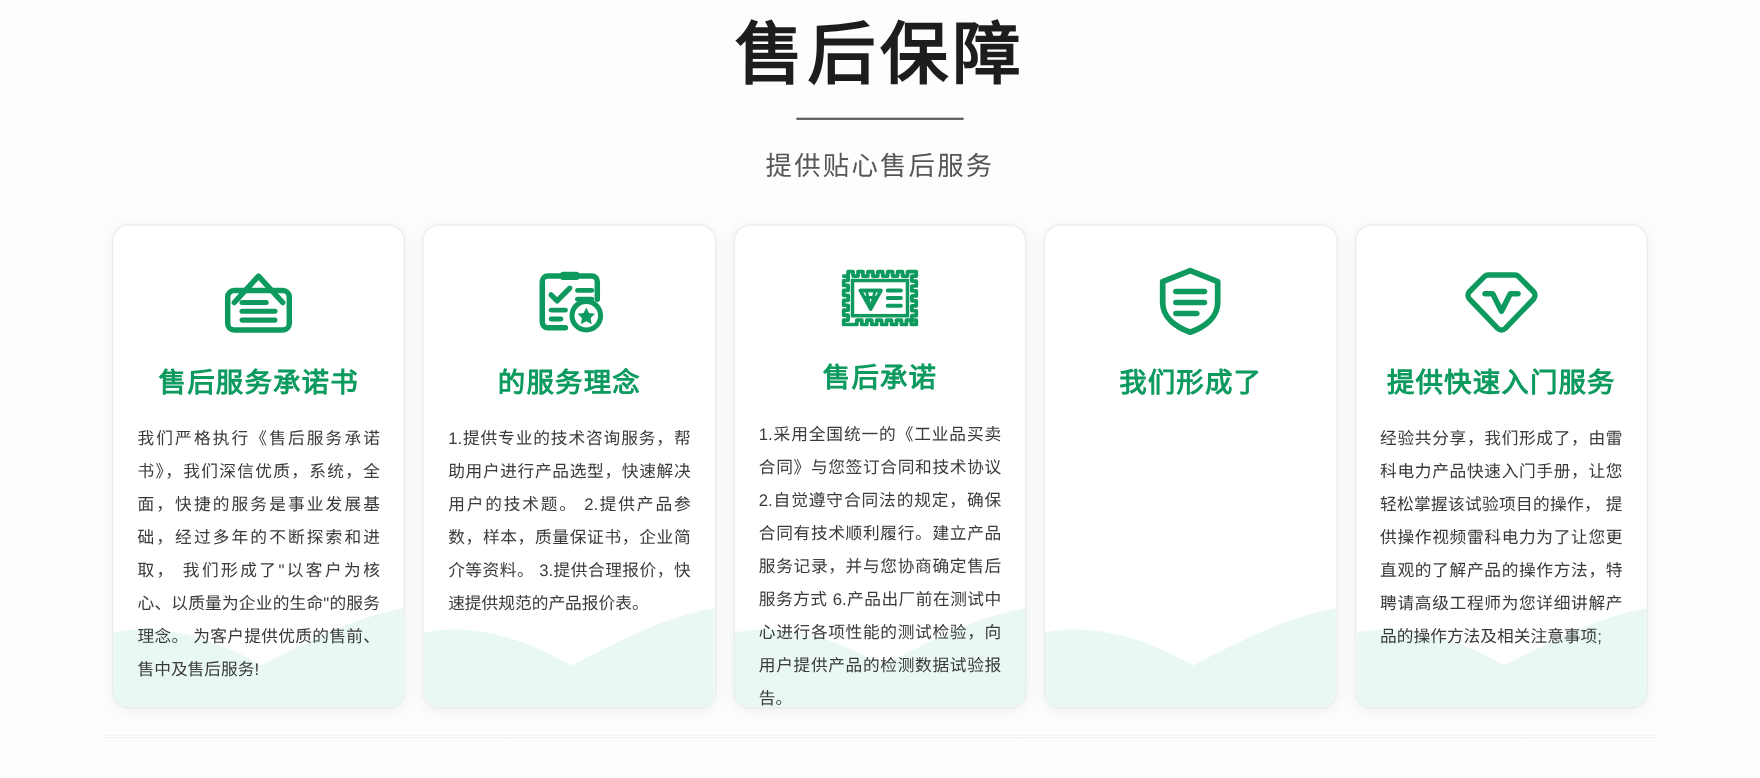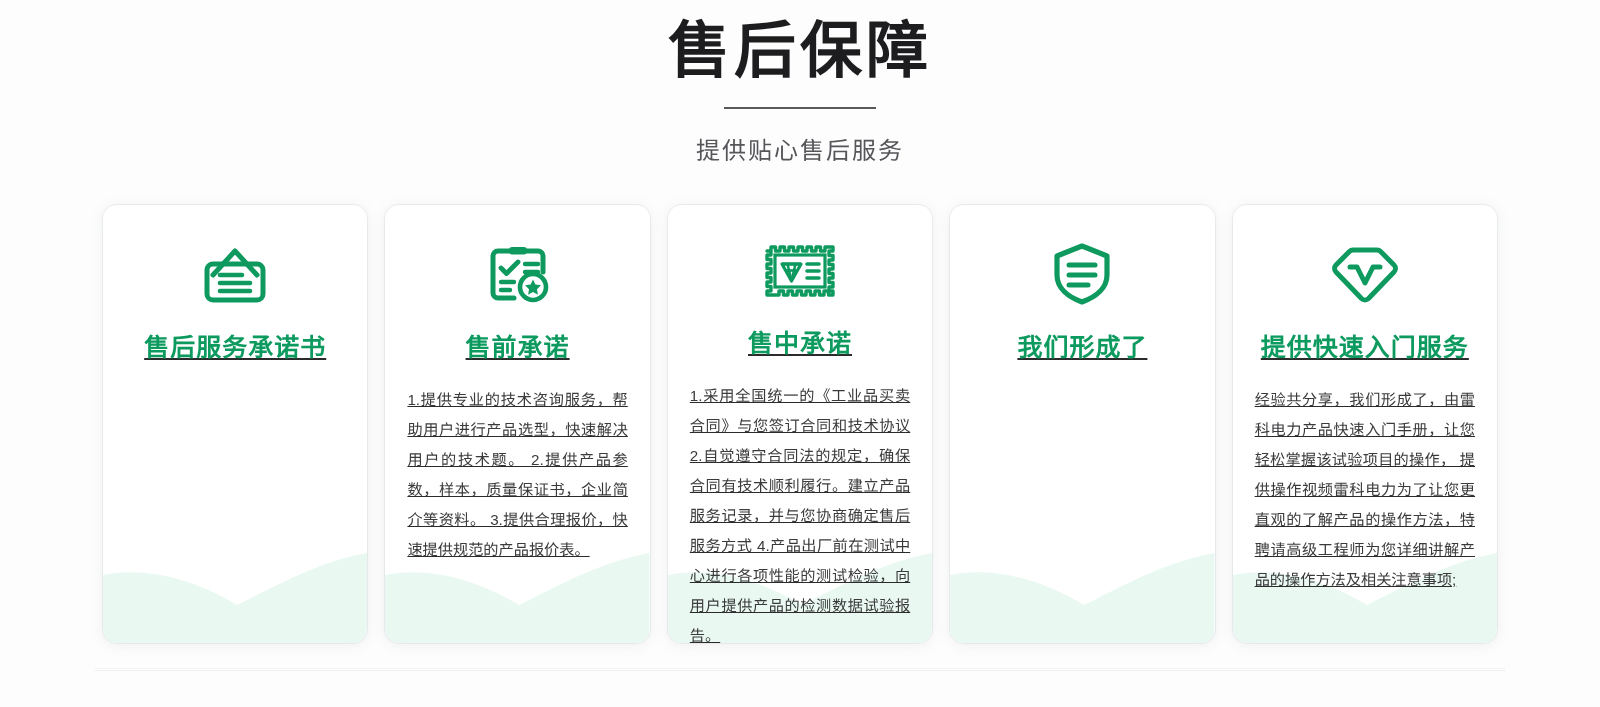--- a/index.html
+++ b/index.html
@@ -66,21 +66,20 @@
     height: 438px;
     background: #ffffff;
     border-radius: 14px;
     box-shadow: 0 2px 14px rgba(110, 120, 130, 0.11),
                 0 0 0 1px rgba(226, 230, 234, 0.55);
     overflow: hidden;
     padding: 30px 22px 0 22px;
     display: flex;
     flex-direction: column;
     align-items: center;
-    text-decoration: underline;
   }
 
   
   .card-wave {
     position: absolute;
     left: 0;
     bottom: 0;
     width: 100%;
     height: 96px;
     pointer-events: none;
@@ -156,20 +155,23 @@
       <div class="card-icon">
         <svg width="74" height="72" viewBox="0 0 74 72" fill="none" aria-hidden="true">
           <path d="M15 38 L37 14 L59 38" stroke="#0e9a5f" stroke-width="5" stroke-linecap="round" stroke-linejoin="round"></path>
           <rect x="9" y="27" width="56" height="36" rx="6" stroke="#0e9a5f" stroke-width="5"></rect>
           <line x1="22" y1="38" x2="44" y2="38" stroke="#0e9a5f" stroke-width="4.6" stroke-linecap="round"></line>
           <line x1="22" y1="46" x2="52" y2="46" stroke="#0e9a5f" stroke-width="4.6" stroke-linecap="round"></line>
           <line x1="22" y1="54" x2="52" y2="54" stroke="#0e9a5f" stroke-width="4.6" stroke-linecap="round"></line>
         </svg>
       </div>
       <div class="card-title">售后服务承诺书</div>
+      <div class="card-body">
+        <p>我们严格执行《售后服务承诺书》，我们深信优质，系统，全面，快捷的服务是事业发展基础，经过多年的不断探索和进取， 我们形成了"以客户为核心、以质量为企业的生命"的服务理念。 为客户提供优质的售前、售中及售后服务!</p>
+      </div>
     </div>
 
     <div class="card">
       <div class="card-wave">
         <svg viewBox="0 0 260 96" preserveAspectRatio="none" aria-hidden="true">
           <path d="M0,28 C40,20 85,30 132,58 C175,36 215,14 260,6 L260,96 L0,96 Z" fill="#e9f9f2"></path>
         </svg>
       </div>
       <div class="card-icon">
         <svg width="74" height="72" viewBox="0 0 74 72" fill="none" aria-hidden="true">
@@ -178,21 +180,21 @@
           <rect x="28" y="10" width="18" height="7.5" rx="3.2" fill="#0e9a5f"></rect>
           <path d="M20 31 l5.5 5.5 L37 25" stroke="#0e9a5f" stroke-width="4.8" stroke-linecap="round" stroke-linejoin="round"></path>
           <line x1="44" y1="27" x2="57" y2="27" stroke="#0e9a5f" stroke-width="4.4" stroke-linecap="round"></line>
           <line x1="44" y1="35" x2="57" y2="35" stroke="#0e9a5f" stroke-width="4.4" stroke-linecap="round"></line>
           <line x1="20" y1="45" x2="33" y2="45" stroke="#0e9a5f" stroke-width="4.4" stroke-linecap="round"></line>
           <line x1="20" y1="53" x2="29" y2="53" stroke="#0e9a5f" stroke-width="4.4" stroke-linecap="round"></line>
           <circle cx="52" cy="50" r="13" stroke="#0e9a5f" stroke-width="4.6"></circle>
           <path d="M52 42.5 l2.45 5.0 5.5 .8 -3.98 3.88 .94 5.48 -4.91 -2.58 -4.91 2.58 .94 -5.48 -3.98 -3.88 5.5 -.8 Z" fill="#0e9a5f"></path>
         </svg>
       </div>
-      <div class="card-title">售前承诺</div>
+      <div class="card-title">的服务理念</div>
       <div class="card-body">
         <p>1.提供专业的技术咨询服务，帮助用户进行产品选型，快速解决用户的技术题。 2.提供产品参数，样本，质量保证书，企业简介等资料。 3.提供合理报价，快速提供规范的产品报价表。</p>
       </div>
     </div>
 
     <div class="card">
       <div class="card-wave">
         <svg viewBox="0 0 260 96" preserveAspectRatio="none" aria-hidden="true">
           <path d="M0,28 C40,20 85,30 132,58 C175,36 215,14 260,6 L260,96 L0,96 Z" fill="#e9f9f2"></path>
         </svg>
@@ -204,23 +206,23 @@
           <path d="M21 29 h19 l-9.5 17 Z" stroke="#0e9a5f" stroke-width="3.2" stroke-linejoin="round"></path>
           <line x1="21" y1="29" x2="40" y2="29" stroke="#0e9a5f" stroke-width="3.2"></line>
           <line x1="26.5" y1="29" x2="30.5" y2="46" stroke="#0e9a5f" stroke-width="2.6"></line>
           <line x1="34.5" y1="29" x2="30.5" y2="46" stroke="#0e9a5f" stroke-width="2.6"></line>
           <line x1="24" y1="35.5" x2="37" y2="35.5" stroke="#0e9a5f" stroke-width="2.6"></line>
           <line x1="46" y1="29" x2="58" y2="29" stroke="#0e9a5f" stroke-width="3.6" stroke-linecap="round"></line>
           <line x1="46" y1="36" x2="58" y2="36" stroke="#0e9a5f" stroke-width="3.6" stroke-linecap="round"></line>
           <line x1="46" y1="43" x2="58" y2="43" stroke="#0e9a5f" stroke-width="3.6" stroke-linecap="round"></line>
         </svg>
       </div>
-      <div class="card-title">售中承诺</div>
-      <div class="card-body">
-        <p>1.采用全国统一的《工业品买卖合同》与您签订合同和技术协议 2.自觉遵守合同法的规定，确保合同有技术顺利履行。建立产品服务记录，并与您协商确定售后服务方式 4.产品出厂前在测试中心进行各项性能的测试检验，向用户提供产品的检测数据试验报告。</p>
+      <div class="card-title">售后承诺</div>
+      <div class="card-body">
+        <p>1.采用全国统一的《工业品买卖合同》与您签订合同和技术协议 2.自觉遵守合同法的规定，确保合同有技术顺利履行。建立产品服务记录，并与您协商确定售后服务方式 6.产品出厂前在测试中心进行各项性能的测试检验，向用户提供产品的检测数据试验报告。</p>
       </div>
     </div>
 
     <div class="card">
       <div class="card-wave">
         <svg viewBox="0 0 260 96" preserveAspectRatio="none" aria-hidden="true">
           <path d="M0,28 C40,20 85,30 132,58 C175,36 215,14 260,6 L260,96 L0,96 Z" fill="#e9f9f2"></path>
         </svg>
       </div>
       <div class="card-icon">

